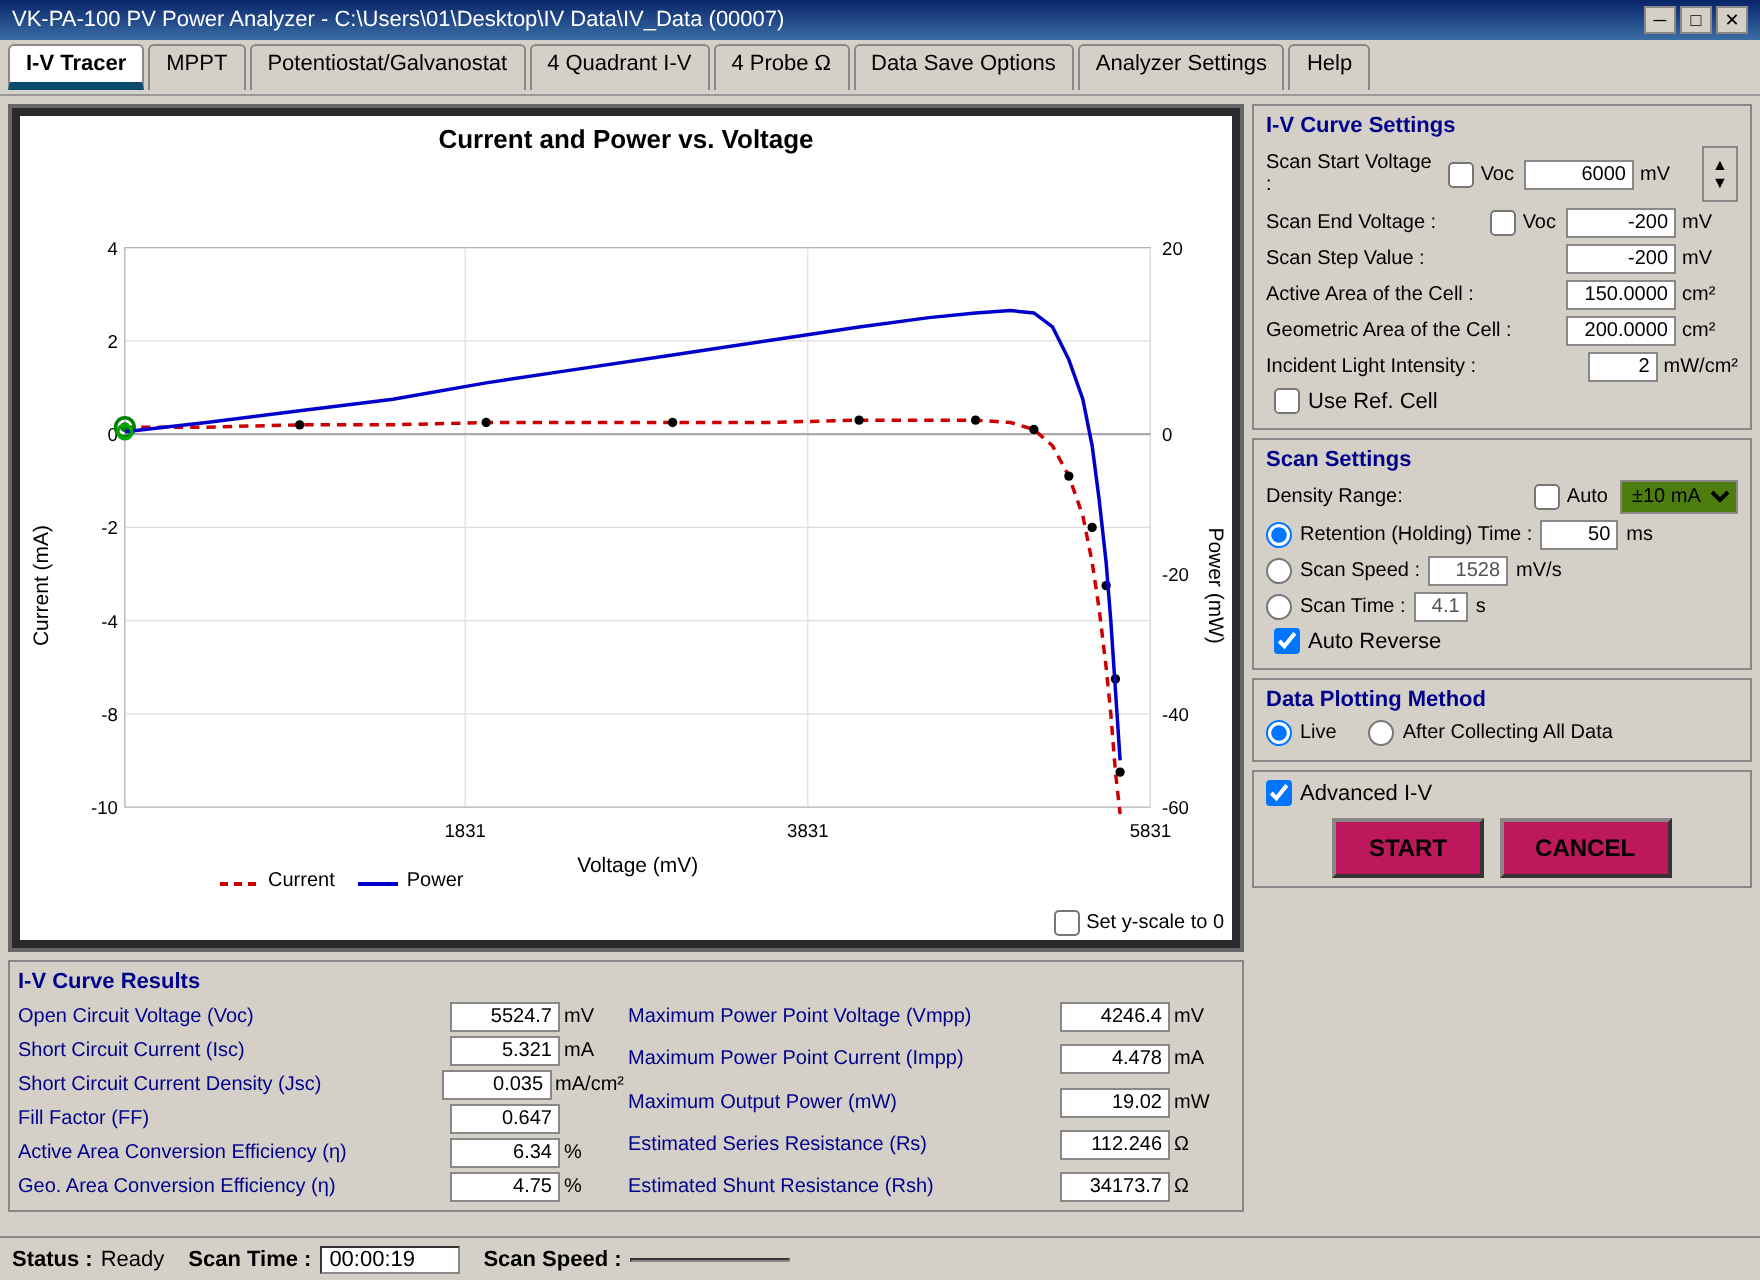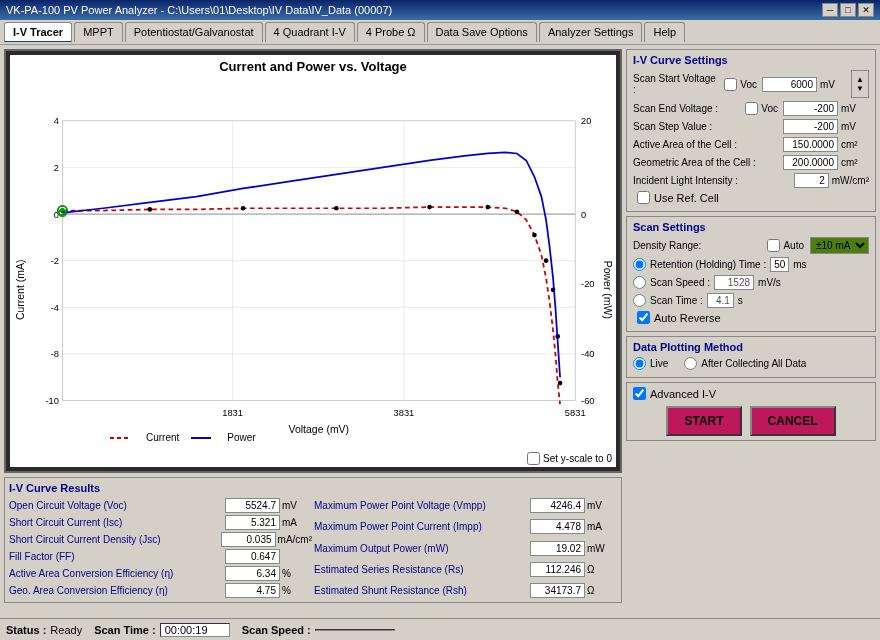--- a/index.html
+++ b/index.html
@@ -49,21 +49,21 @@
       border: 1px solid #888;
       border-bottom: none;
       background: #d4d0c8;
       cursor: pointer;
       font-size: 11px;
       margin-right: 2px;
       border-radius: 3px 3px 0 0;
     }
     .menu-tab.active {
       background: #ffffff;
-      border-bottom: 1px solid #0c4a6e;
+      border-bottom: 4px solid #0c4a6e;
       font-weight: bold;
     }
     .main-content {
       display: flex;
       padding: 4px;
       gap: 4px;
       height: calc(640px - 56px - 22px);
     }
     .left-panel {
       display: flex;
@@ -252,22 +252,22 @@
       height: 100%;
     }
     .legend-area {
       display: flex;
       gap: 10px;
       padding-left: 50px;
       padding-bottom: 2px;
     }
     .legend-item {
       display: flex;
-      align-items: center;
-      gap: 16px;
+      align-items: flex-end;
+      gap: 4px;
       font-size: 10px;
     }
     .scan-dir-btn {
       width: 18px;
       height: 28px;
       border: 1px solid #888;
       background: #d4d0c8;
       display: flex;
       flex-direction: column;
       align-items: center;
@@ -532,21 +532,21 @@
         <input type="checkbox" style="">
         <span style="font-size:10px;margin-right:3px;">Auto</span>
         <select class="select-small">
           <option>±10 mA</option>
         </select>
       </div>
 
       <div class="radio-row">
         <input type="radio" name="scan-mode" checked="" style="">
         <span class="radio-label">Retention (Holding) Time :</span>
-        <input class="setting-input" type="text" value="50" style="width: 19px;">
+        <input class="setting-input" type="text" value="50" style="width: 39px;">
         <span style="font-size:10px;">ms</span>
       </div>
 
       <div class="radio-row">
         <input type="radio" name="scan-mode" style="">
         <span class="radio-label">Scan Speed :</span>
         <input class="setting-input" type="text" value="1528" style="width: 40px;" disabled="">
         <span style="font-size:10px;">mV/s</span>
       </div>
 

